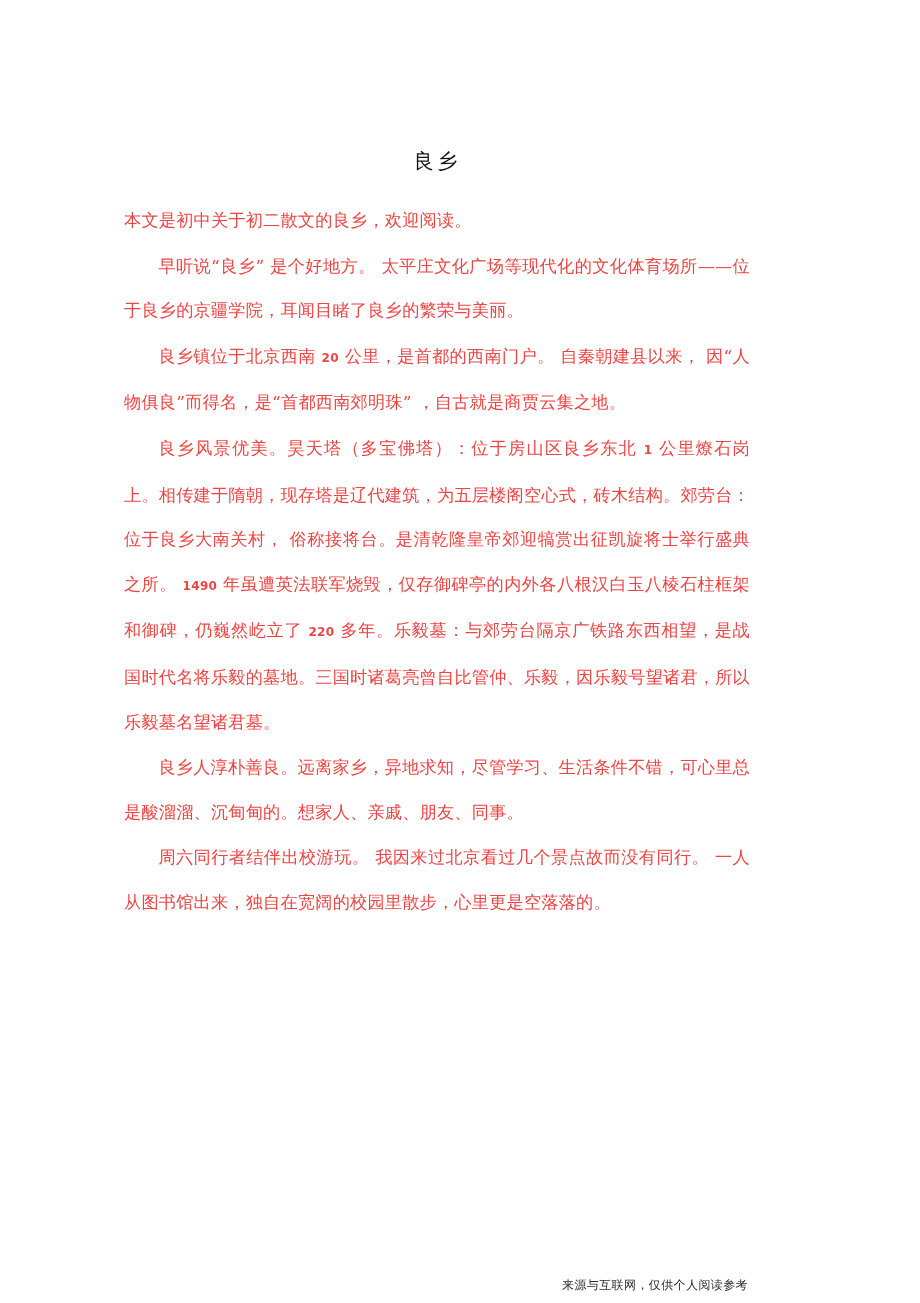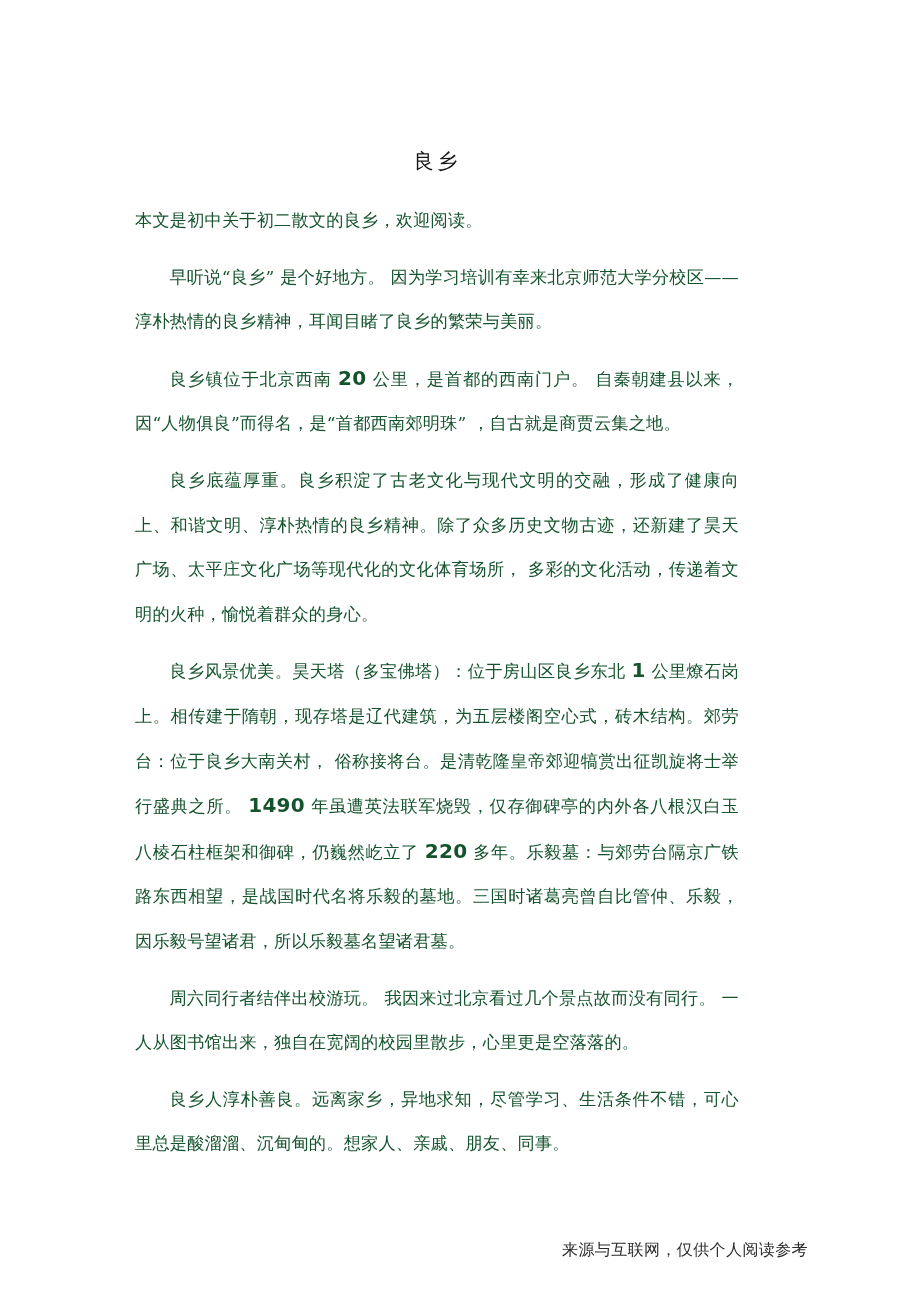--- a/index.html
+++ b/index.html
@@ -42,75 +42,74 @@
     margin: 0 0 22px 0;
     font-weight: normal;
     color: #161616;
   }
 
   .para {
     font-size: 17.2px;
     line-height: 44.6px;
     text-align: justify;
     text-justify: inter-ideograph;
-    margin: 12px;
+    margin: 1px;
     letter-spacing: 0.2px;
-    color: #14532d;
+    color: #ef4444;
     word-break: break-all;
   }
 
   .para.indent {
     text-indent: 2em;
   }
 
   .para + .para {
     margin-top: 0;
   }
 
   
   .num {
     font-family: "DejaVu Sans", "Liberation Sans", sans-serif;
     font-weight: bold;
-    font-size: 20px;
+    font-size: 12px;
     letter-spacing: 0.3px;
   }
 
   .footer-note {
     position: absolute;
     left: 562px;
-    top: 1240px;
+    top: 1275px;
     width: 300px;
-    font-size: 16px;
+    font-size: 12px;
     line-height: 20px;
     letter-spacing: 0.4px;
     color: #2b2b2b;
     white-space: nowrap;
   }
 </style>
 </head>
 <body>
 
 <div class="page">
 
   <div class="content">
 
     <h1 class="doc-title">良乡</h1>
 
     <p class="para">本文是初中关于初二散文的良乡，欢迎阅读。</p>
 
-    <p class="para indent">早听说“良乡” 是个好地方。 因为学习培训有幸来北京师范大学分校区——淳朴热情的良乡精神，耳闻目睹了良乡的繁荣与美丽。</p>
+    <p class="para indent">早听说“良乡” 是个好地方。 太平庄文化广场等现代化的文化体育场所——位于良乡的京疆学院，耳闻目睹了良乡的繁荣与美丽。</p>
 
     <p class="para indent">良乡镇位于北京西南 <span class="num">20</span> 公里，是首都的西南门户。 自秦朝建县以来， 因“人物俱良”而得名，是“首都西南郊明珠” ，自古就是商贾云集之地。</p>
 
-    <p class="para indent">良乡底蕴厚重。良乡积淀了古老文化与现代文明的交融，形成了健康向上、和谐文明、淳朴热情的良乡精神。除了众多历史文物古迹，还新建了昊天广场、太平庄文化广场等现代化的文化体育场所， 多彩的文化活动，传递着文明的火种，愉悦着群众的身心。</p>
 
     <p class="para indent">良乡风景优美。昊天塔（多宝佛塔）：位于房山区良乡东北 <span class="num">1</span> 公里燎石岗上。相传建于隋朝，现存塔是辽代建筑，为五层楼阁空心式，砖木结构。郊劳台：位于良乡大南关村， 俗称接将台。是清乾隆皇帝郊迎犒赏出征凯旋将士举行盛典之所。 <span class="num">1490</span> 年虽遭英法联军烧毁，仅存御碑亭的内外各八根汉白玉八棱石柱框架和御碑，仍巍然屹立了 <span class="num">220</span> 多年。乐毅墓：与郊劳台隔京广铁路东西相望，是战国时代名将乐毅的墓地。三国时诸葛亮曾自比管仲、乐毅，因乐毅号望诸君，所以乐毅墓名望诸君墓。</p>
 
+    <p class="para indent">良乡人淳朴善良。远离家乡，异地求知，尽管学习、生活条件不错，可心里总是酸溜溜、沉甸甸的。想家人、亲戚、朋友、同事。</p>
+
     <p class="para indent">周六同行者结伴出校游玩。 我因来过北京看过几个景点故而没有同行。 一人从图书馆出来，独自在宽阔的校园里散步，心里更是空落落的。</p>
-
-    <p class="para indent">良乡人淳朴善良。远离家乡，异地求知，尽管学习、生活条件不错，可心里总是酸溜溜、沉甸甸的。想家人、亲戚、朋友、同事。</p>
 
 
   </div>
 
   <div class="footer-note">来源与互联网，仅供个人阅读参考</div>
 
 </div>
 
 </body></html>

